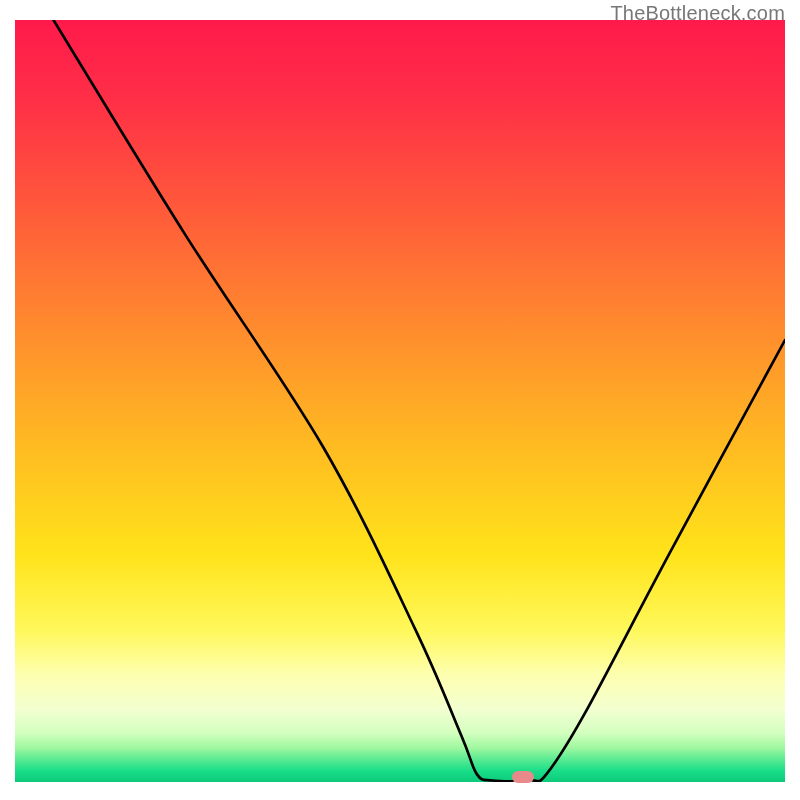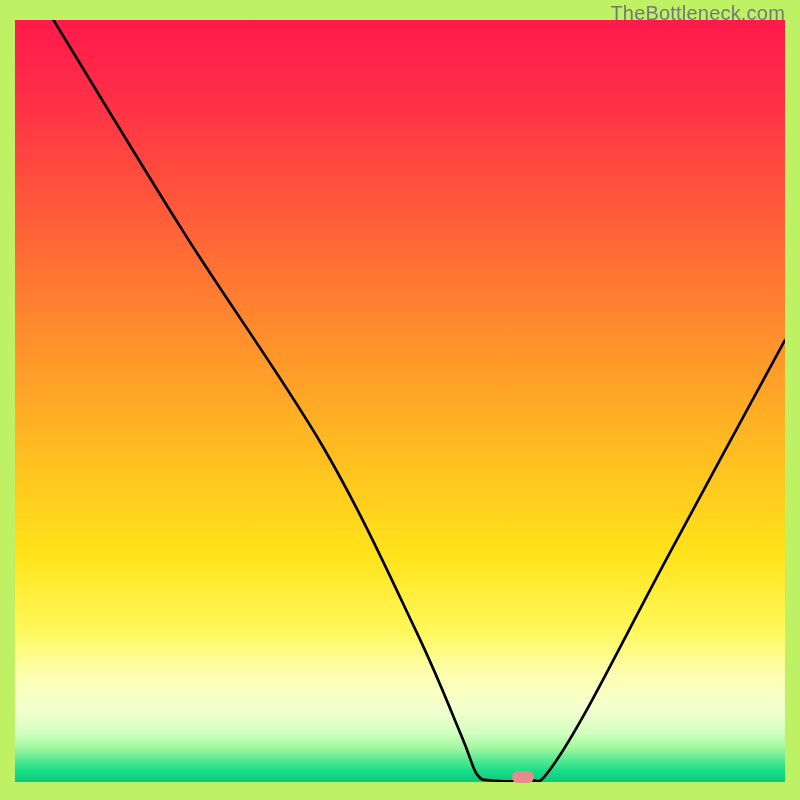--- a/index.html
+++ b/index.html
@@ -7,21 +7,21 @@
     padding: 0;
     width: 800px;
     height: 800px;
     background: #000;
     font-family: Arial, Helvetica, sans-serif;
   }
   .stage {
     position: relative;
     width: 800px;
     height: 800px;
-    background: #bef264;
+    background: #ffffff;
   }
   .chart-area {
     position: absolute;
     left: 15px;
     top: 20px;
     width: 770px;
     height: 762px;
   }
   .gradient-bg {
     position: absolute;

